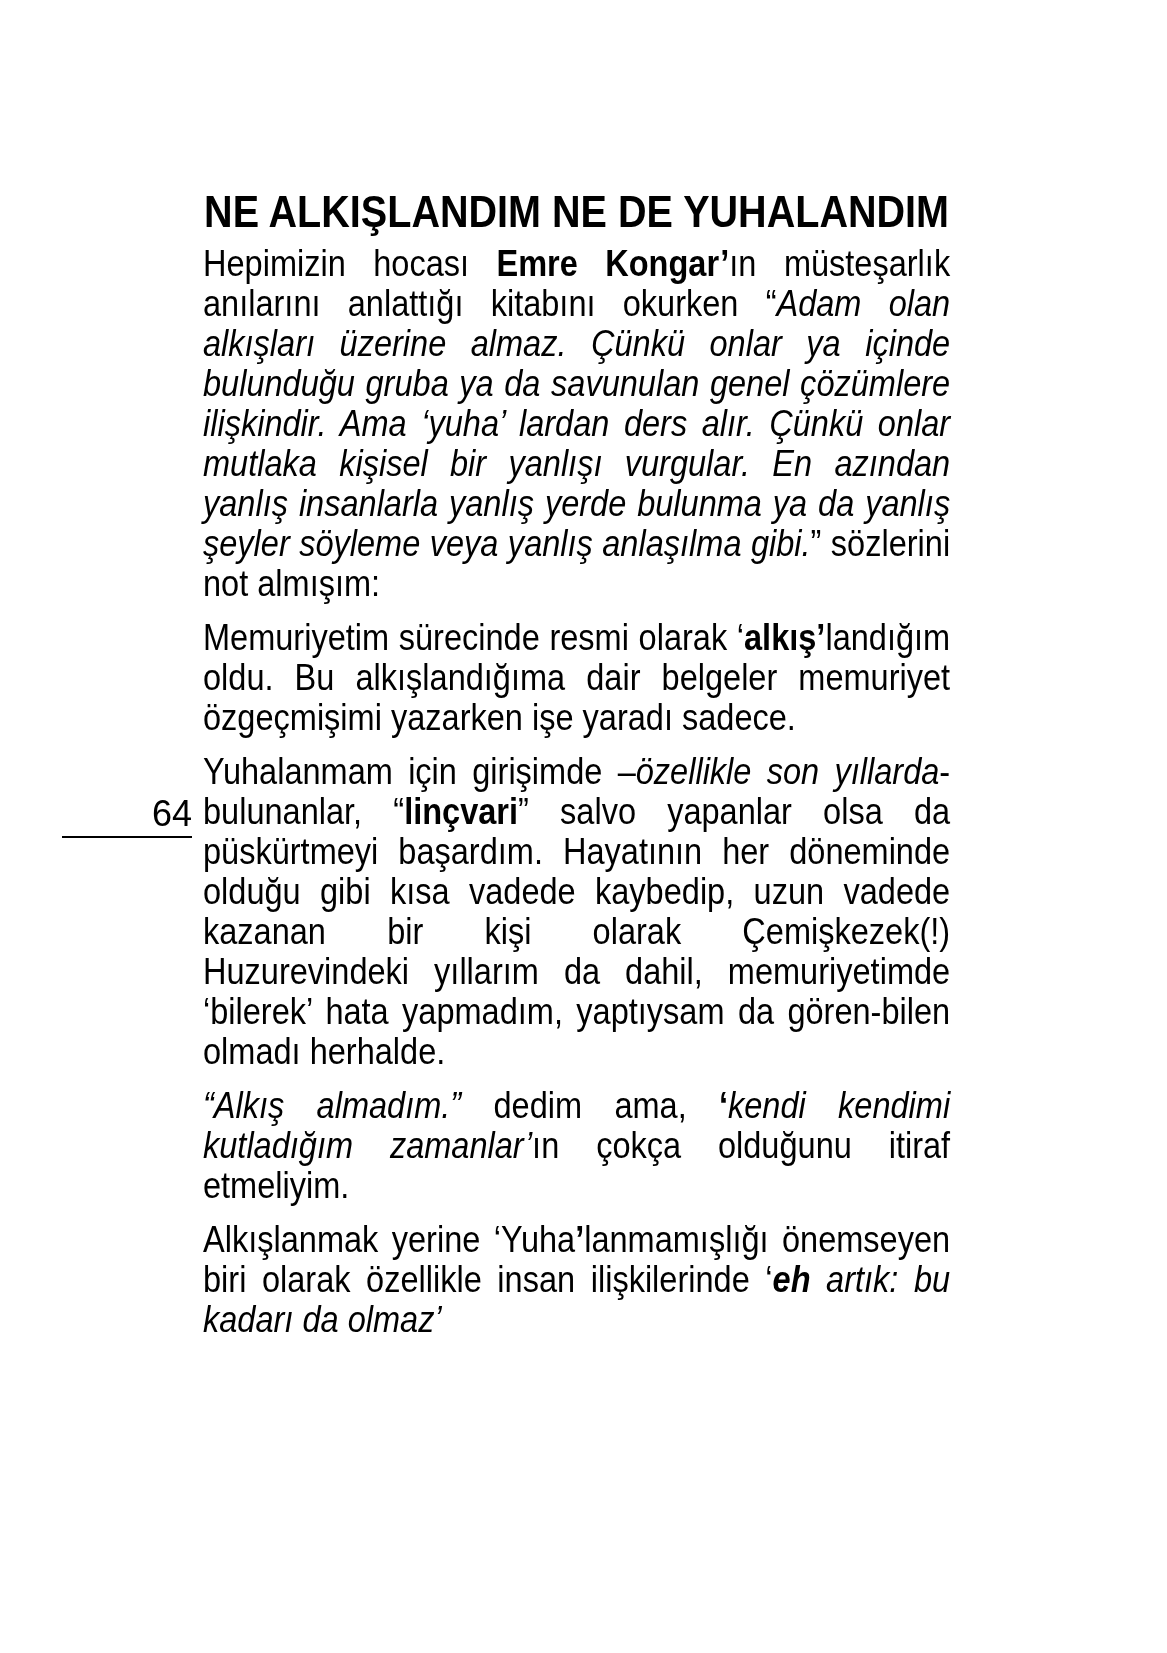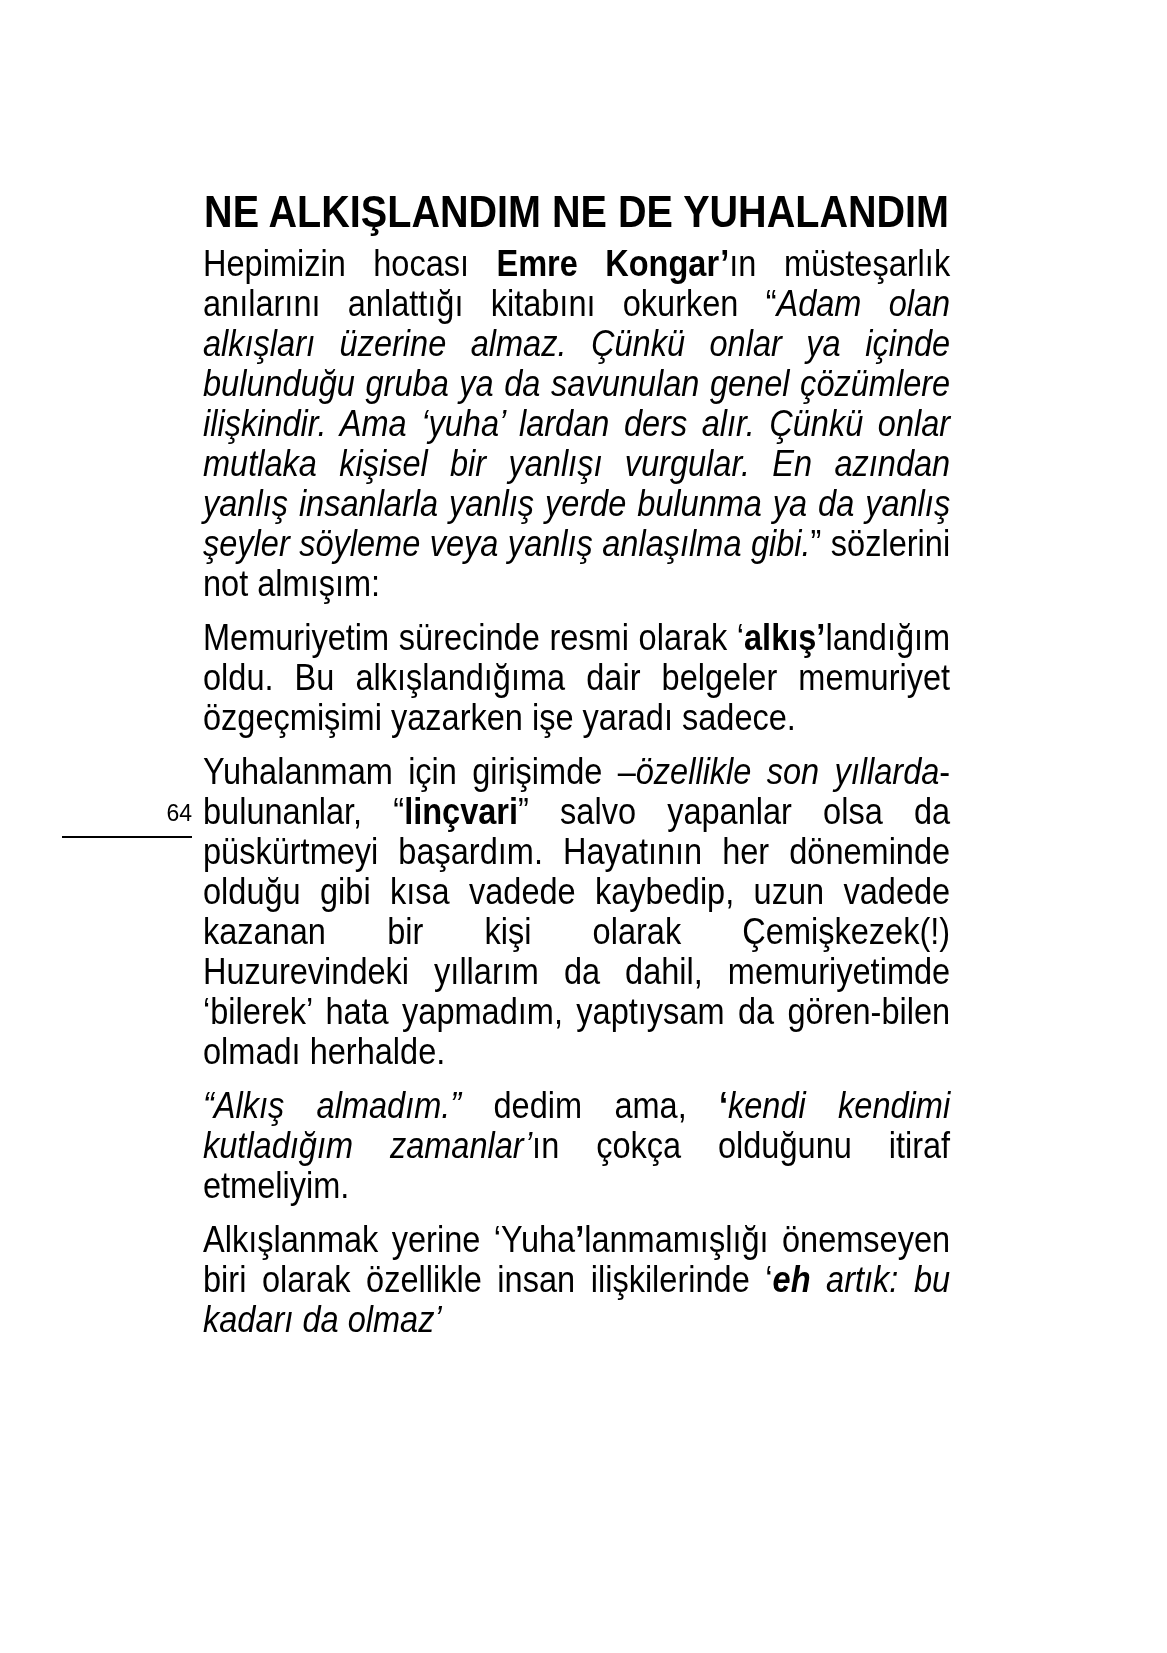--- a/index.html
+++ b/index.html
@@ -22,21 +22,21 @@
     background: #ffffff;
     overflow: hidden;
   }
   
   .folio {
     position: absolute;
     left: 62px;
     top: 797px;
     width: 130px;
     text-align: right;
-    font-size: 23px;
+    font-size: 36px;
     line-height: 33px;
     padding-bottom: 6px;
     border-bottom: 2px solid #000000;
   }
   
   .column {
     position: absolute;
     left: 203px;
     top: 188px;
     width: 850px;

